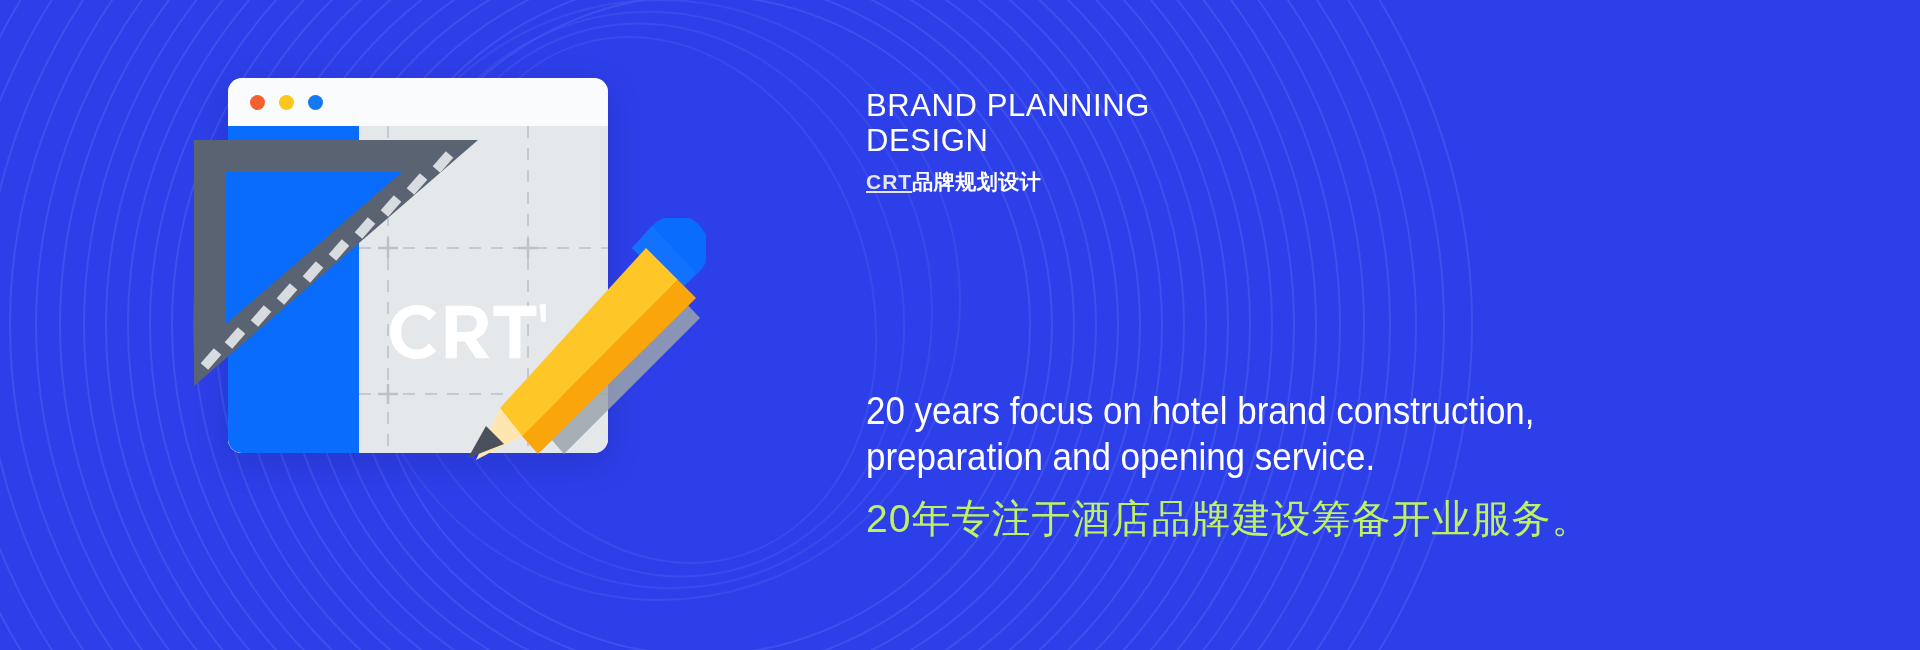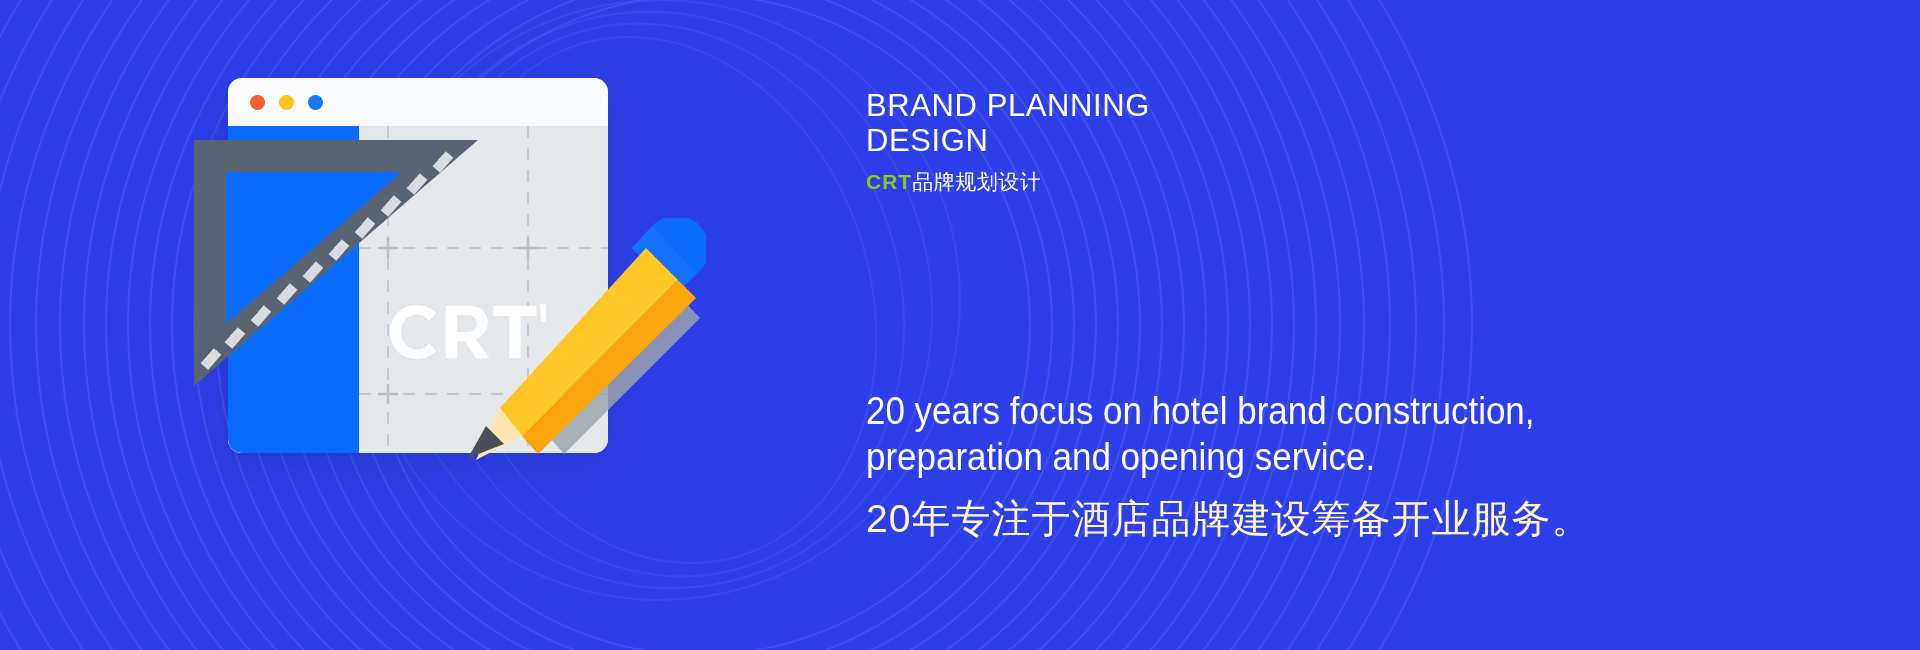--- a/index.html
+++ b/index.html
@@ -146,47 +146,49 @@
     white-space: pre-line;
   }
   .subhead {
     margin-top: 10px;
     font-size: 21px;
     line-height: 1.2;
     letter-spacing: 0.5px;
     white-space: nowrap;
   }
   .subhead .brand {
-    color: #84cc16;
+    color: #e5e5e5;
     font-weight: 700;
     letter-spacing: 1px;
+    text-decoration: underline;
   }
   .subhead .cn {
     color: #ffffff;
+    font-weight: bold;
   }
 
   .tagline-block {
     position: absolute;
     left: 866px;
     top: 388px;
     width: 920px;
   }
   .tagline-en {
     color: #ffffff;
     font-size: 38px;
     line-height: 1.22;
     font-weight: 400;
     font-family: "Liberation Sans Narrow", "Liberation Sans", "DejaVu Sans", sans-serif;
     transform: scaleX(0.92);
     transform-origin: left center;
     margin: 0;
     white-space: pre-line;
   }
   .tagline-cn {
-    color: #fef9c3;
+    color: #bef264;
     font-size: 39px;
     line-height: 1.25;
     margin-top: 14px;
     letter-spacing: 1px;
     white-space: nowrap;
   }
 </style>
 </head>
 <body>
 

